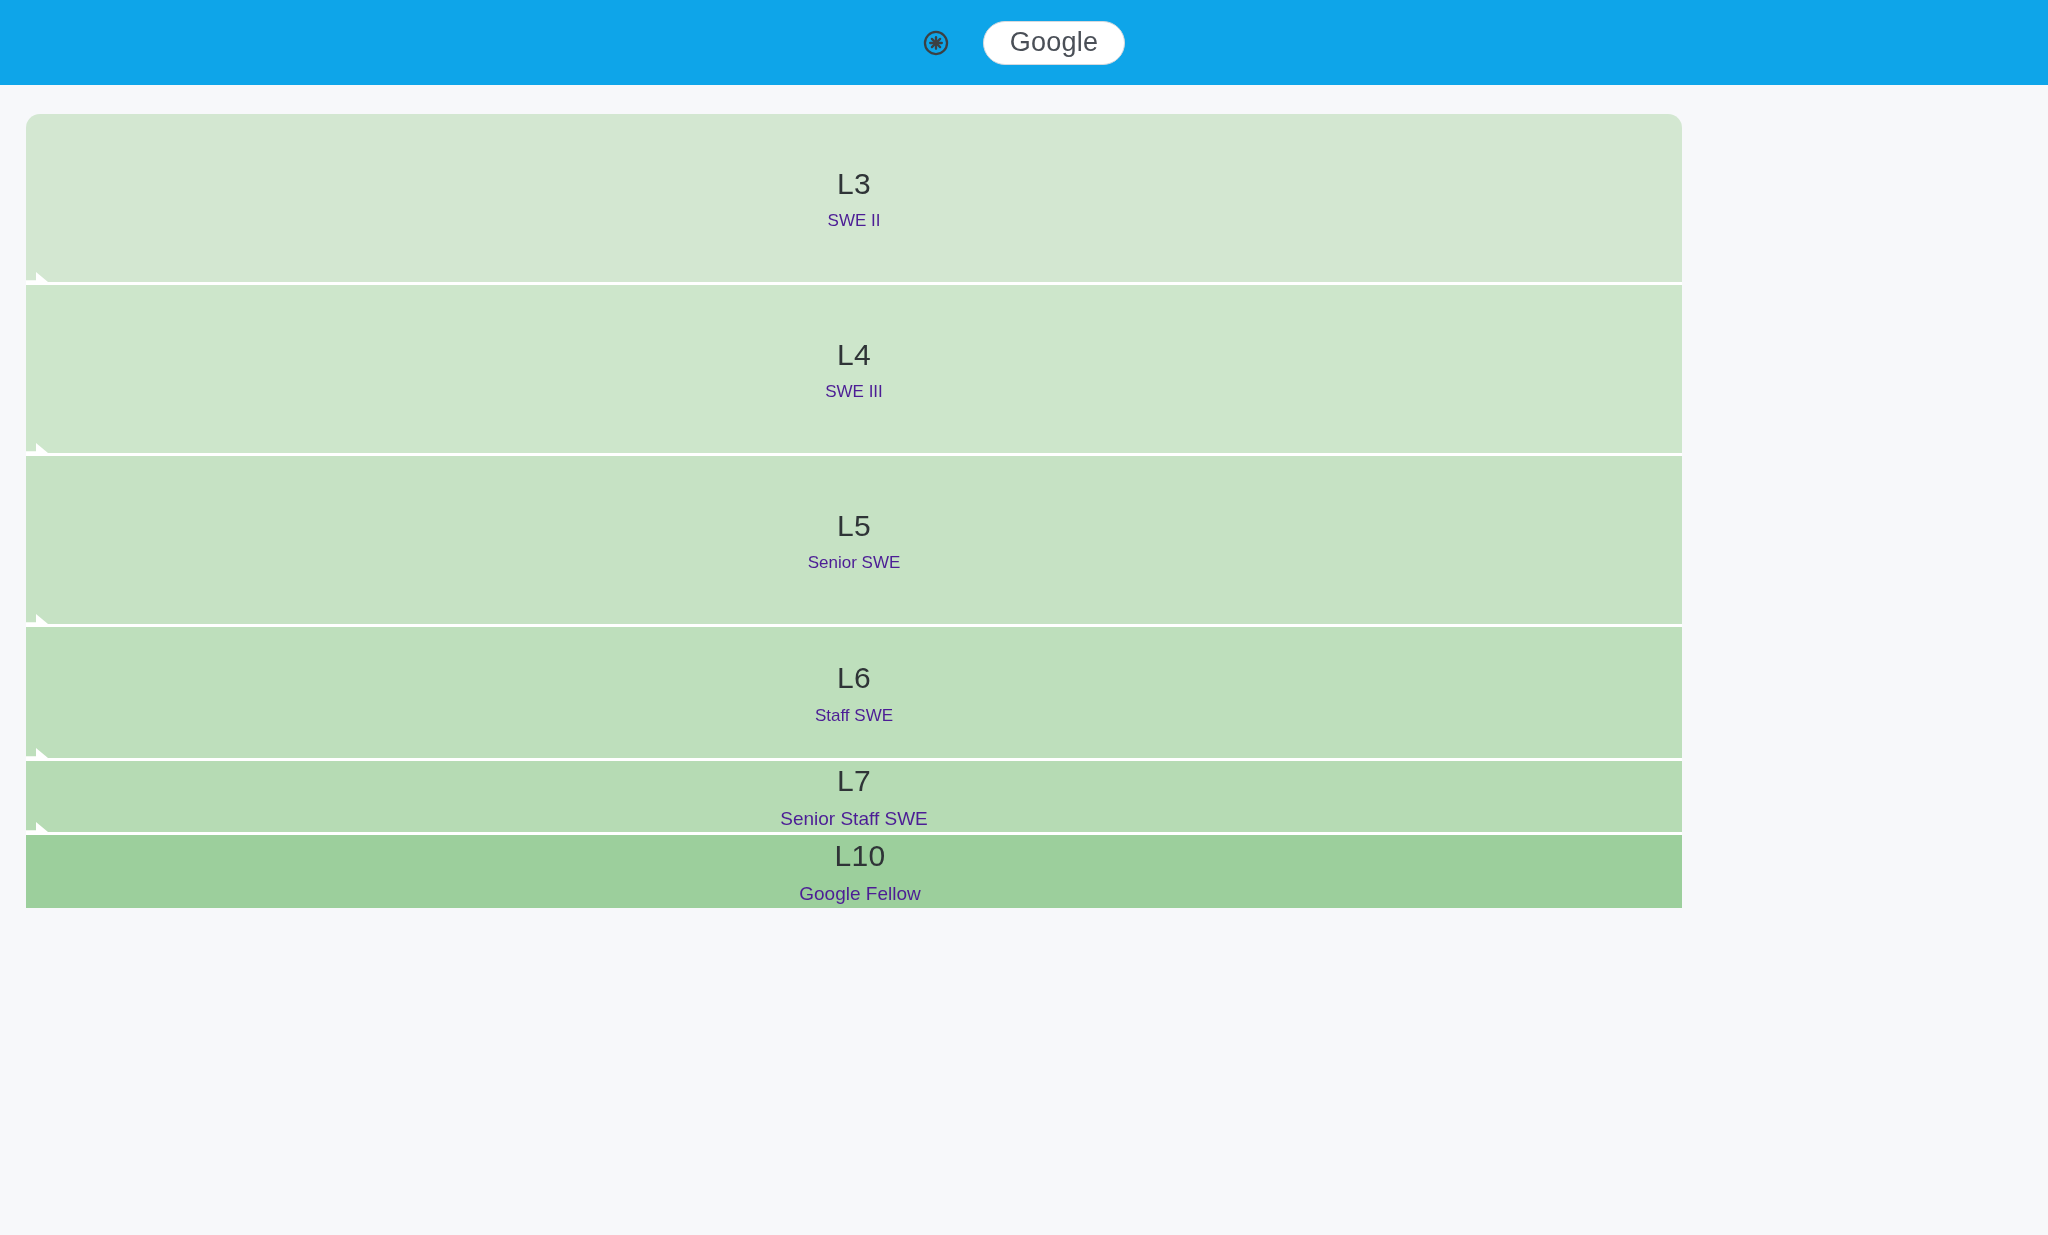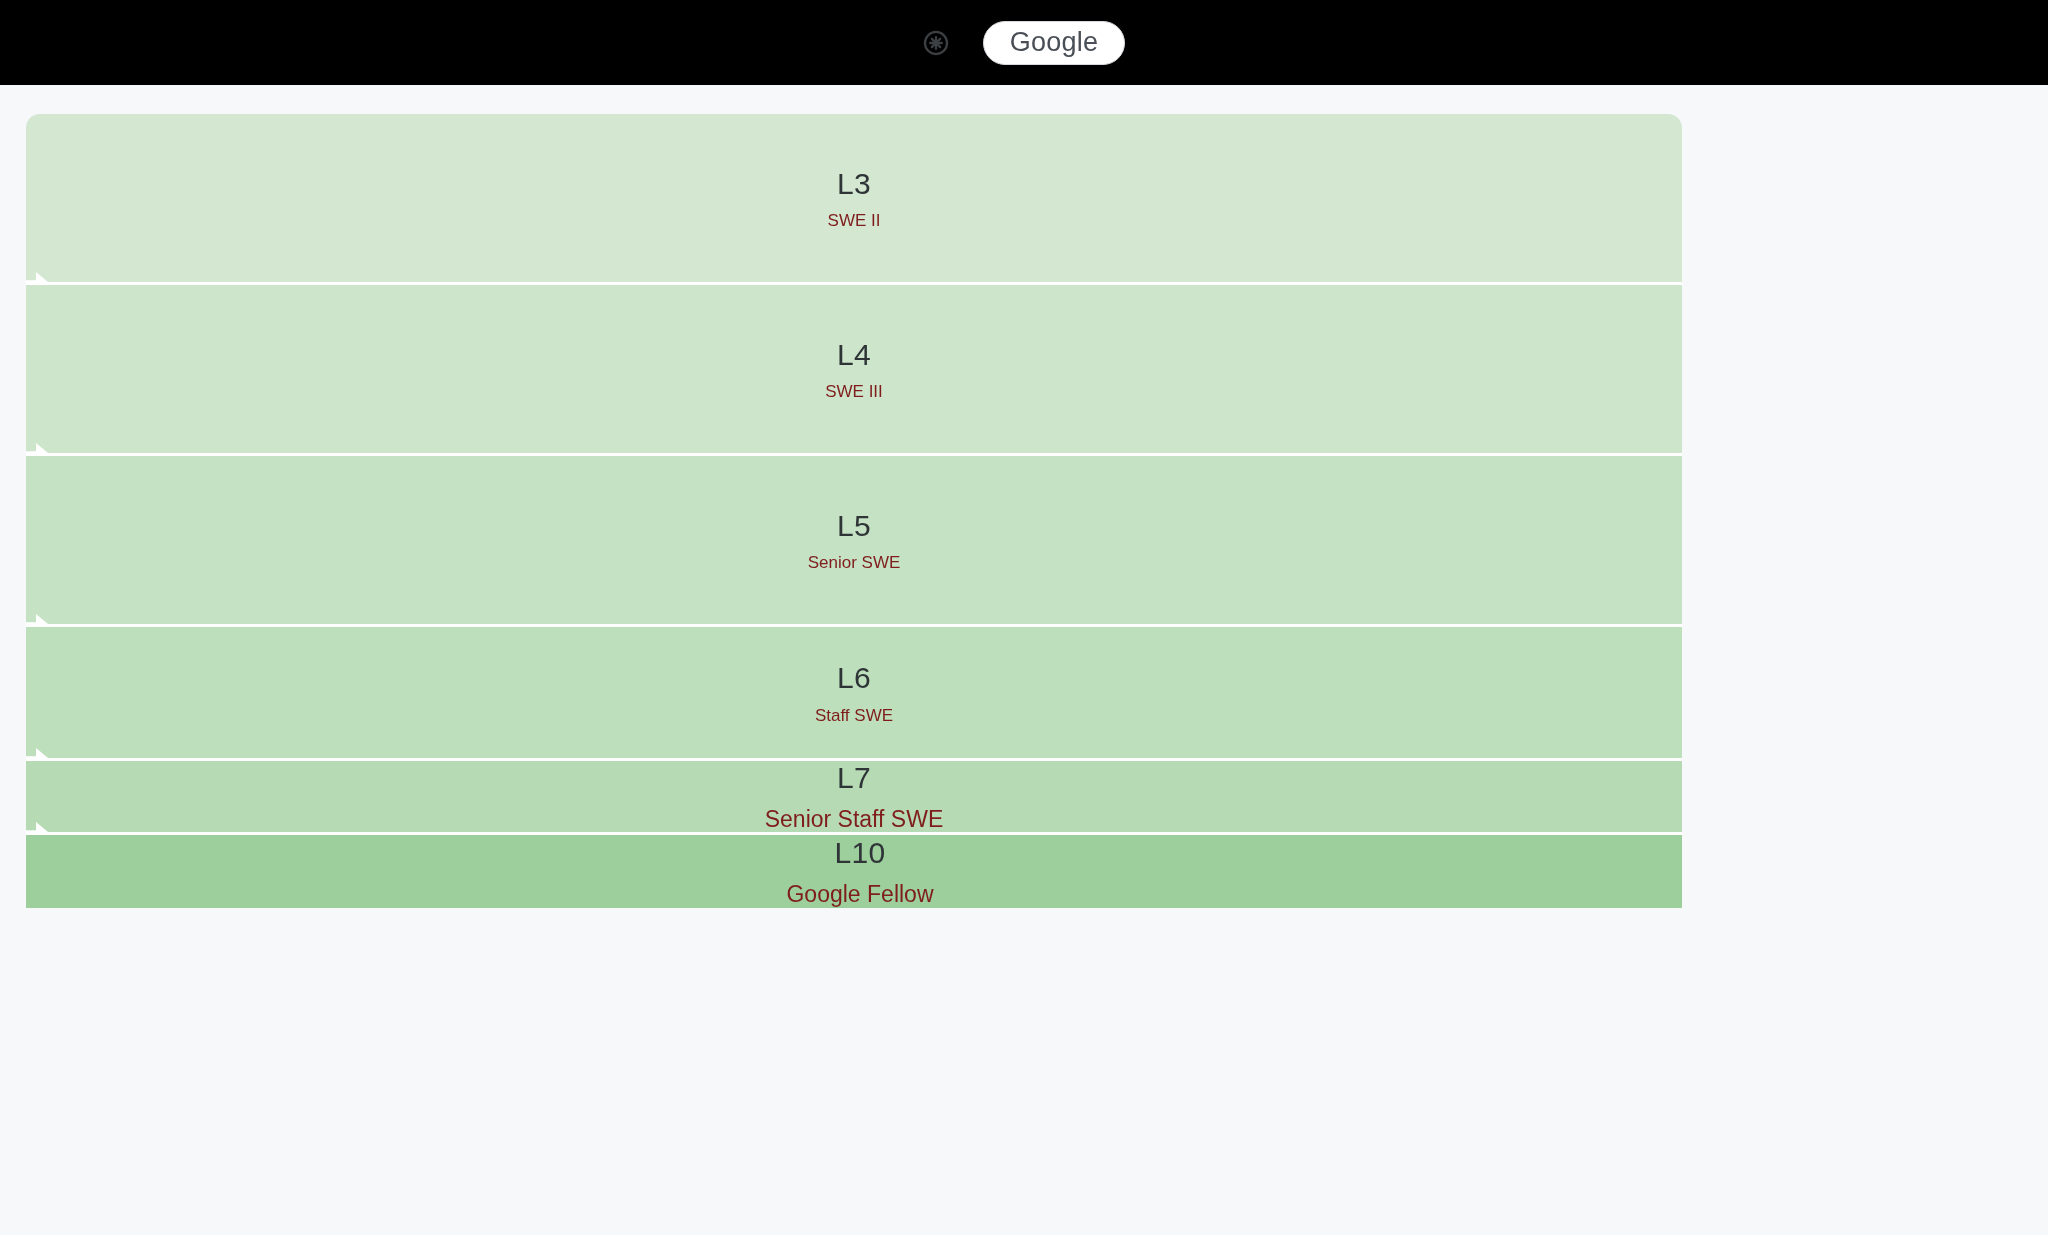--- a/index.html
+++ b/index.html
@@ -15,21 +15,21 @@
     position: relative;
   }
 
   
   #header {
     height: 85px;
     display: flex;
     align-items: center;
     justify-content: center;
     gap: 34px;
-    background: #000000;
+    background: #0ea5e9;
   }
   #clear-filter-icon {
     width: 26px;
     height: 26px;
     flex: 0 0 auto;
     display: block;
     cursor: pointer;
   }
   #company-pill {
     display: inline-flex;
@@ -73,26 +73,26 @@
 
   .level-code {
     font-size: 30px;
     font-weight: 400;
     color: #2f3437;
     line-height: 1.25;
     letter-spacing: 0.3px;
   }
   .level-title {
     margin-top: 9px;
-    color: #7f1d1d;
+    color: #4c1d95;
     line-height: 1.2;
     text-align: center;
   }
   .ts-sm  { font-size: 17px; }
-  .ts-md  { font-size: 23px; }
+  .ts-md  { font-size: 19px; }
   .ts-lg  { font-size: 25px; }
 
   
   .band-arrow {
     position: absolute;
     left: 0;
     bottom: -11px;
     width: 30px;
     height: 22px;
     pointer-events: none;

